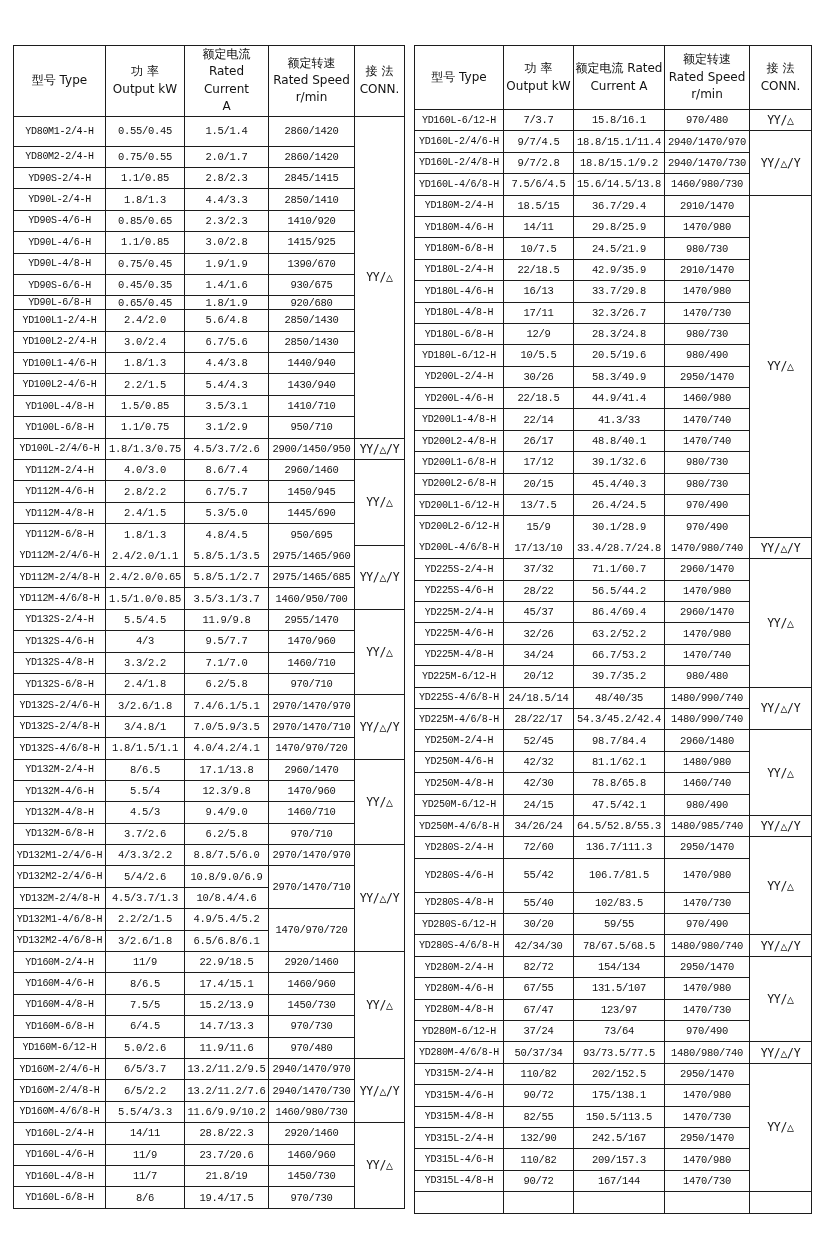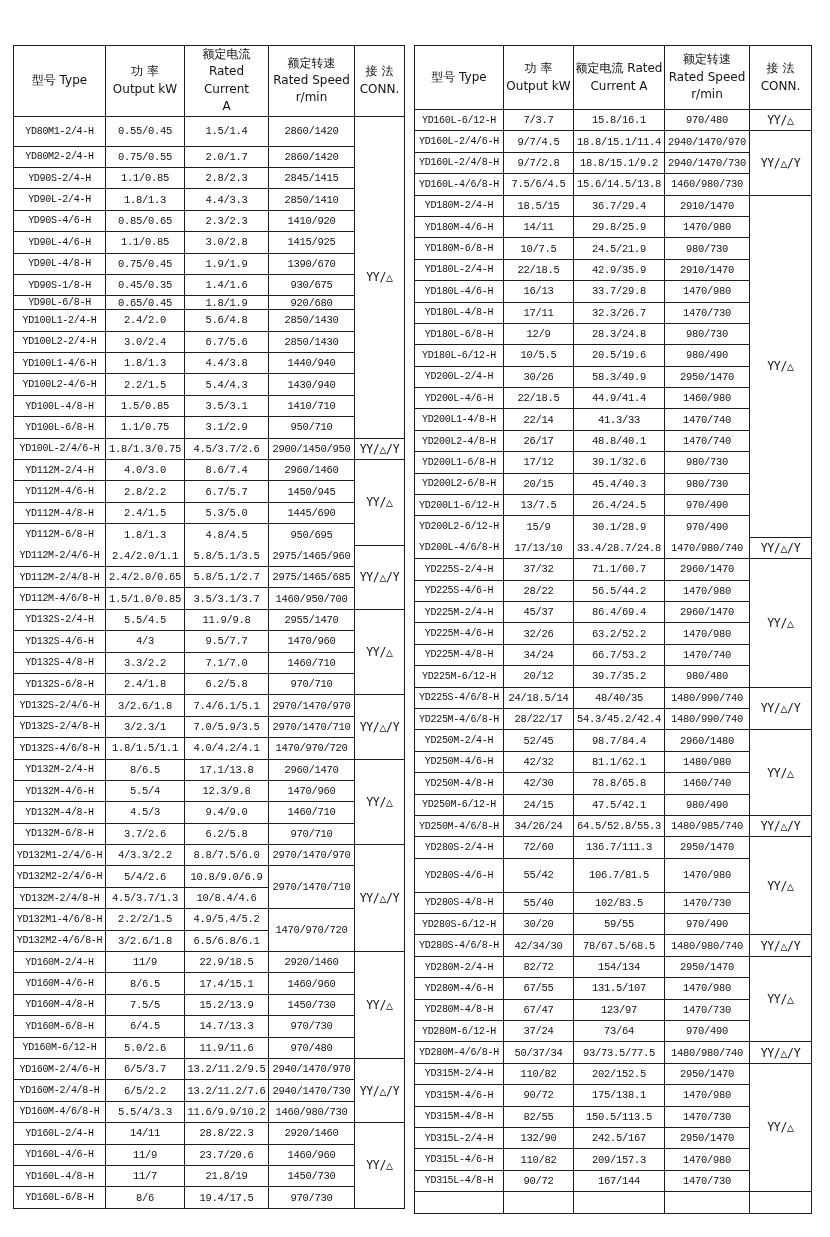--- a/index.html
+++ b/index.html
@@ -115,21 +115,21 @@
           <td>3.0/2.8</td>
           <td>1415/925</td>
         </tr>
         <tr style="height: 21.4px;">
           <td class="type">YD90L-4/8-H</td>
           <td>0.75/0.45</td>
           <td>1.9/1.9</td>
           <td>1390/670</td>
         </tr>
         <tr style="height: 21.4px;">
-          <td class="type">YD90S-1/8-H</td>
+          <td class="type">YD90S-6/6-H</td>
           <td>0.45/0.35</td>
           <td>1.4/1.6</td>
           <td>930/675</td>
         </tr>
         <tr style="height: 14px;">
           <td class="type">YD90L-6/8-H</td>
           <td>0.65/0.45</td>
           <td>1.8/1.9</td>
           <td>920/680</td>
         </tr>
@@ -247,21 +247,21 @@
         </tr>
         <tr style="height: 21.4px;">
           <td class="type">YD132S-2/4/6-H</td>
           <td>3/2.6/1.8</td>
           <td>7.4/6.1/5.1</td>
           <td>2970/1470/970</td>
           <td rowspan="3" class="conn">YY/△/Y</td>
         </tr>
         <tr style="height: 21.4px;">
           <td class="type">YD132S-2/4/8-H</td>
-          <td>3/2.3/1</td>
+          <td>3/4.8/1</td>
           <td>7.0/5.9/3.5</td>
           <td>2970/1470/710</td>
         </tr>
         <tr style="height: 21.4px;">
           <td class="type">YD132S-4/6/8-H</td>
           <td>1.8/1.5/1.1</td>
           <td>4.0/4.2/4.1</td>
           <td>1470/970/720</td>
         </tr>
         <tr style="height: 21.4px;">

